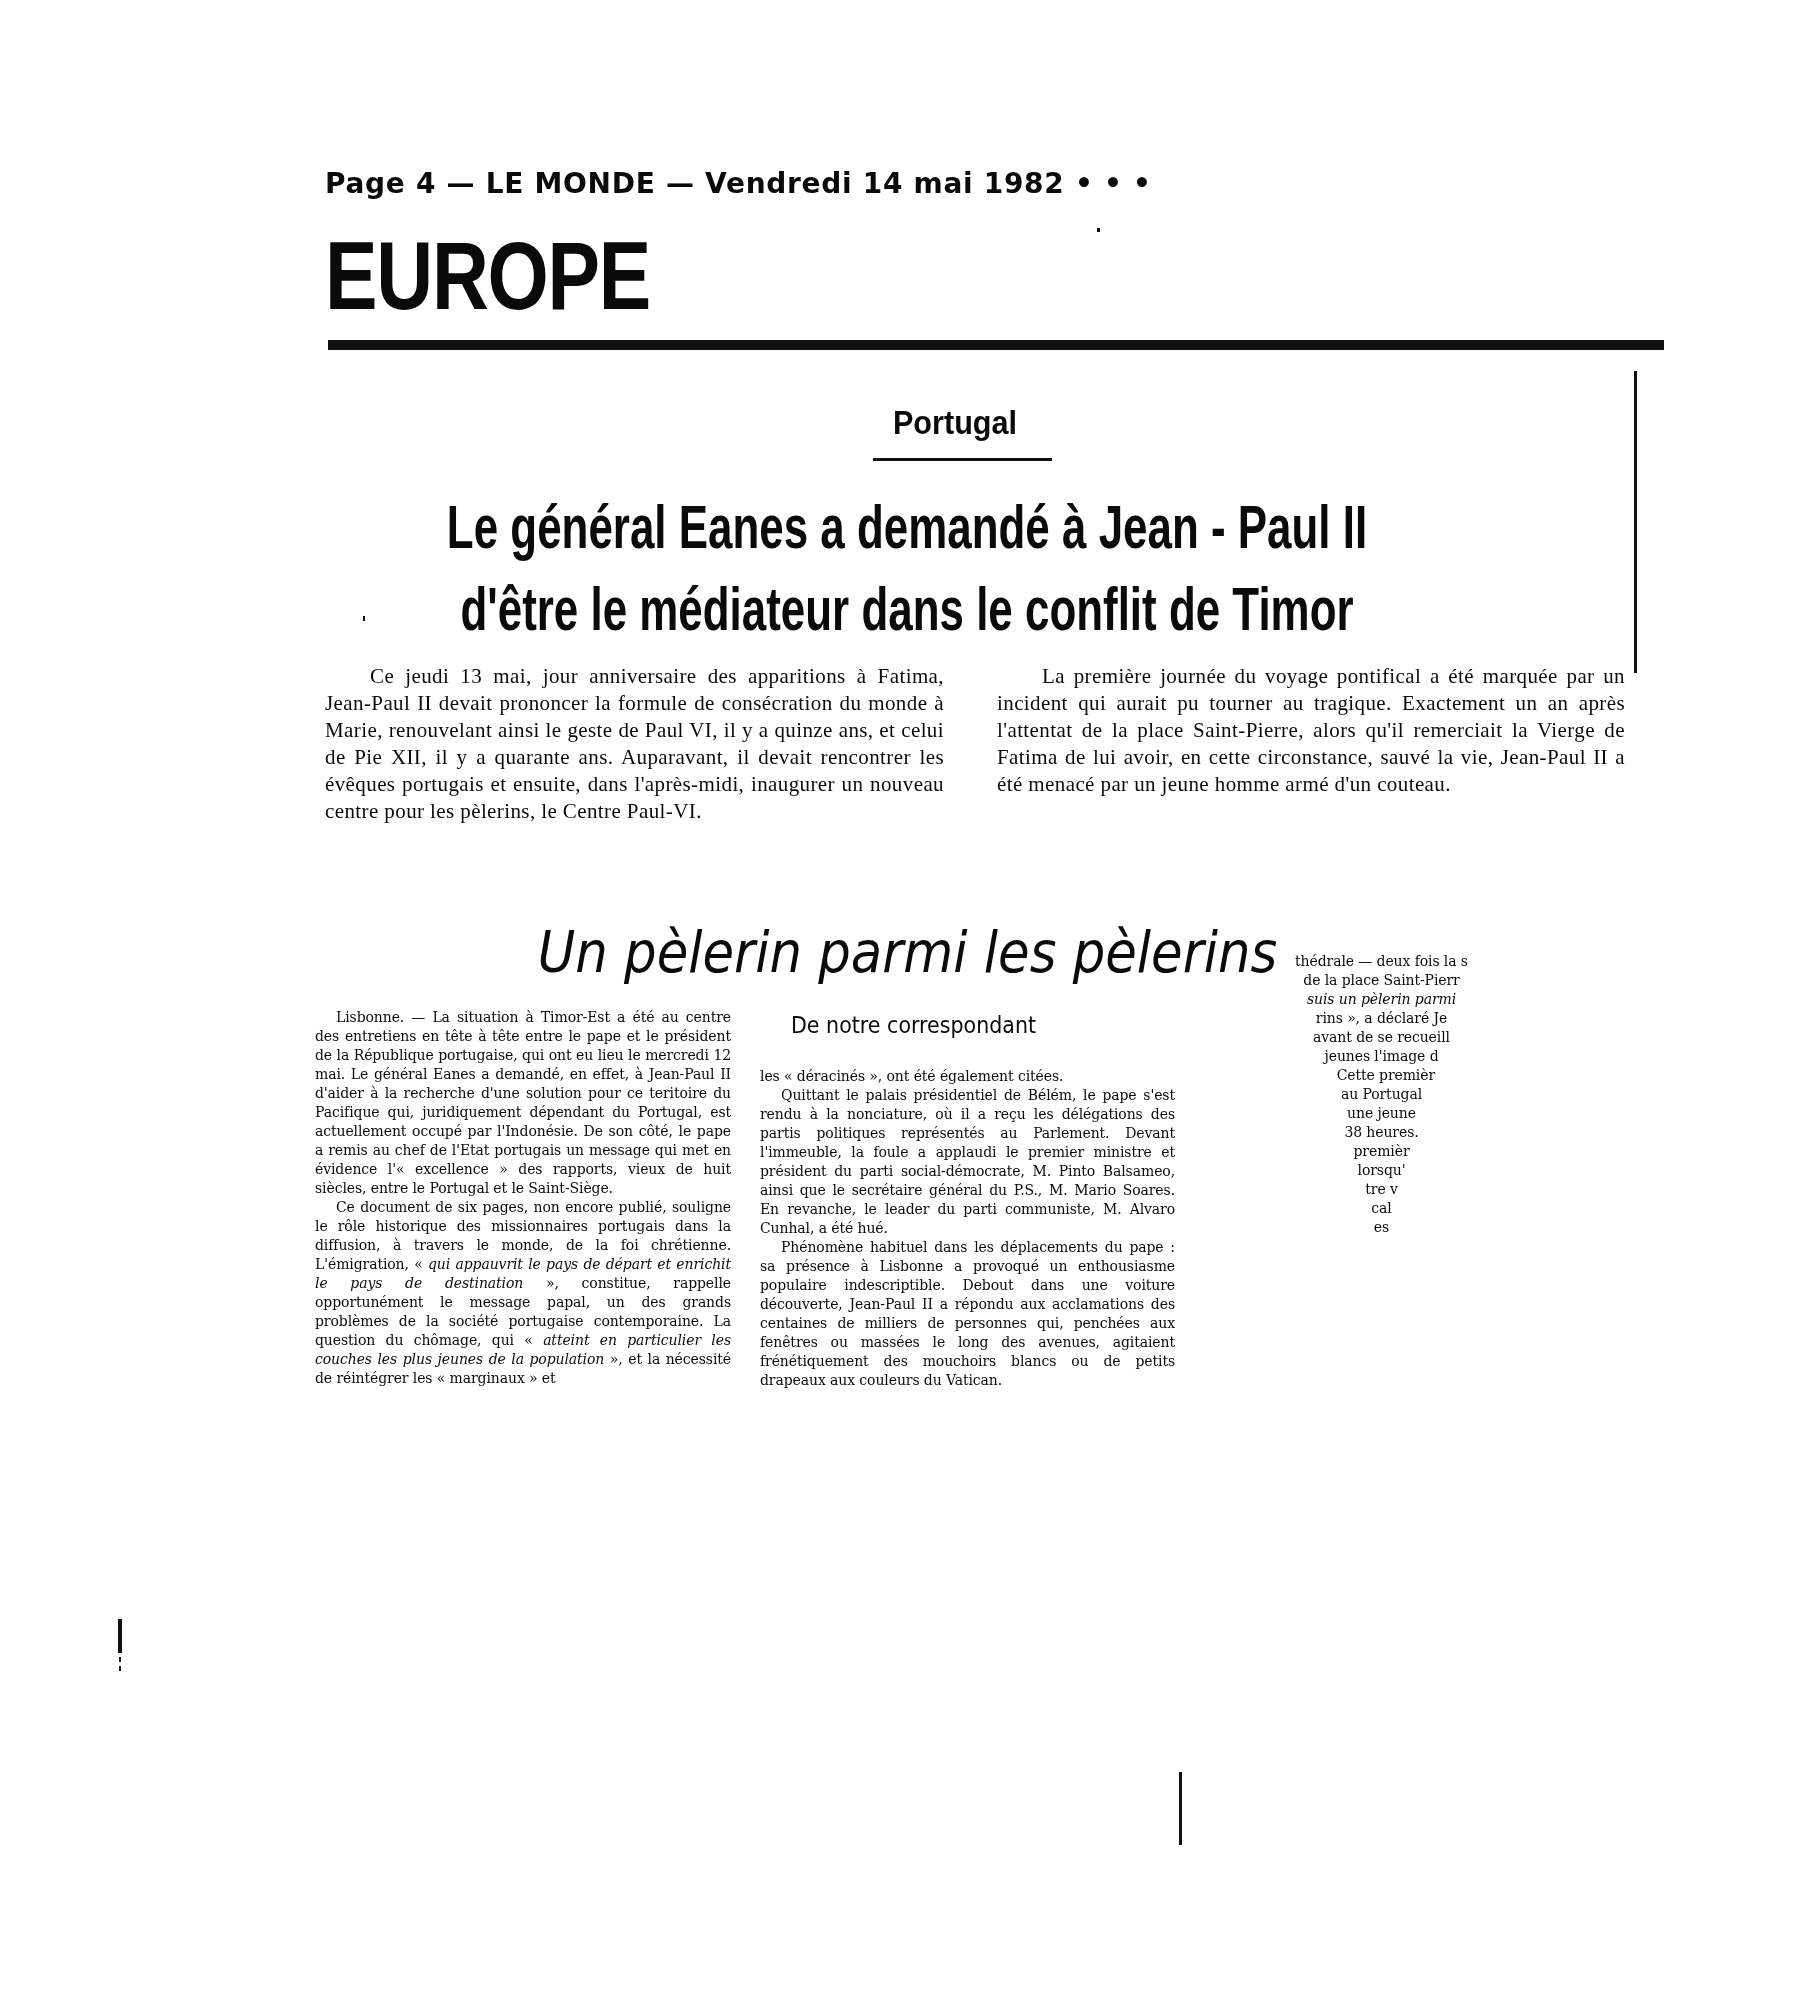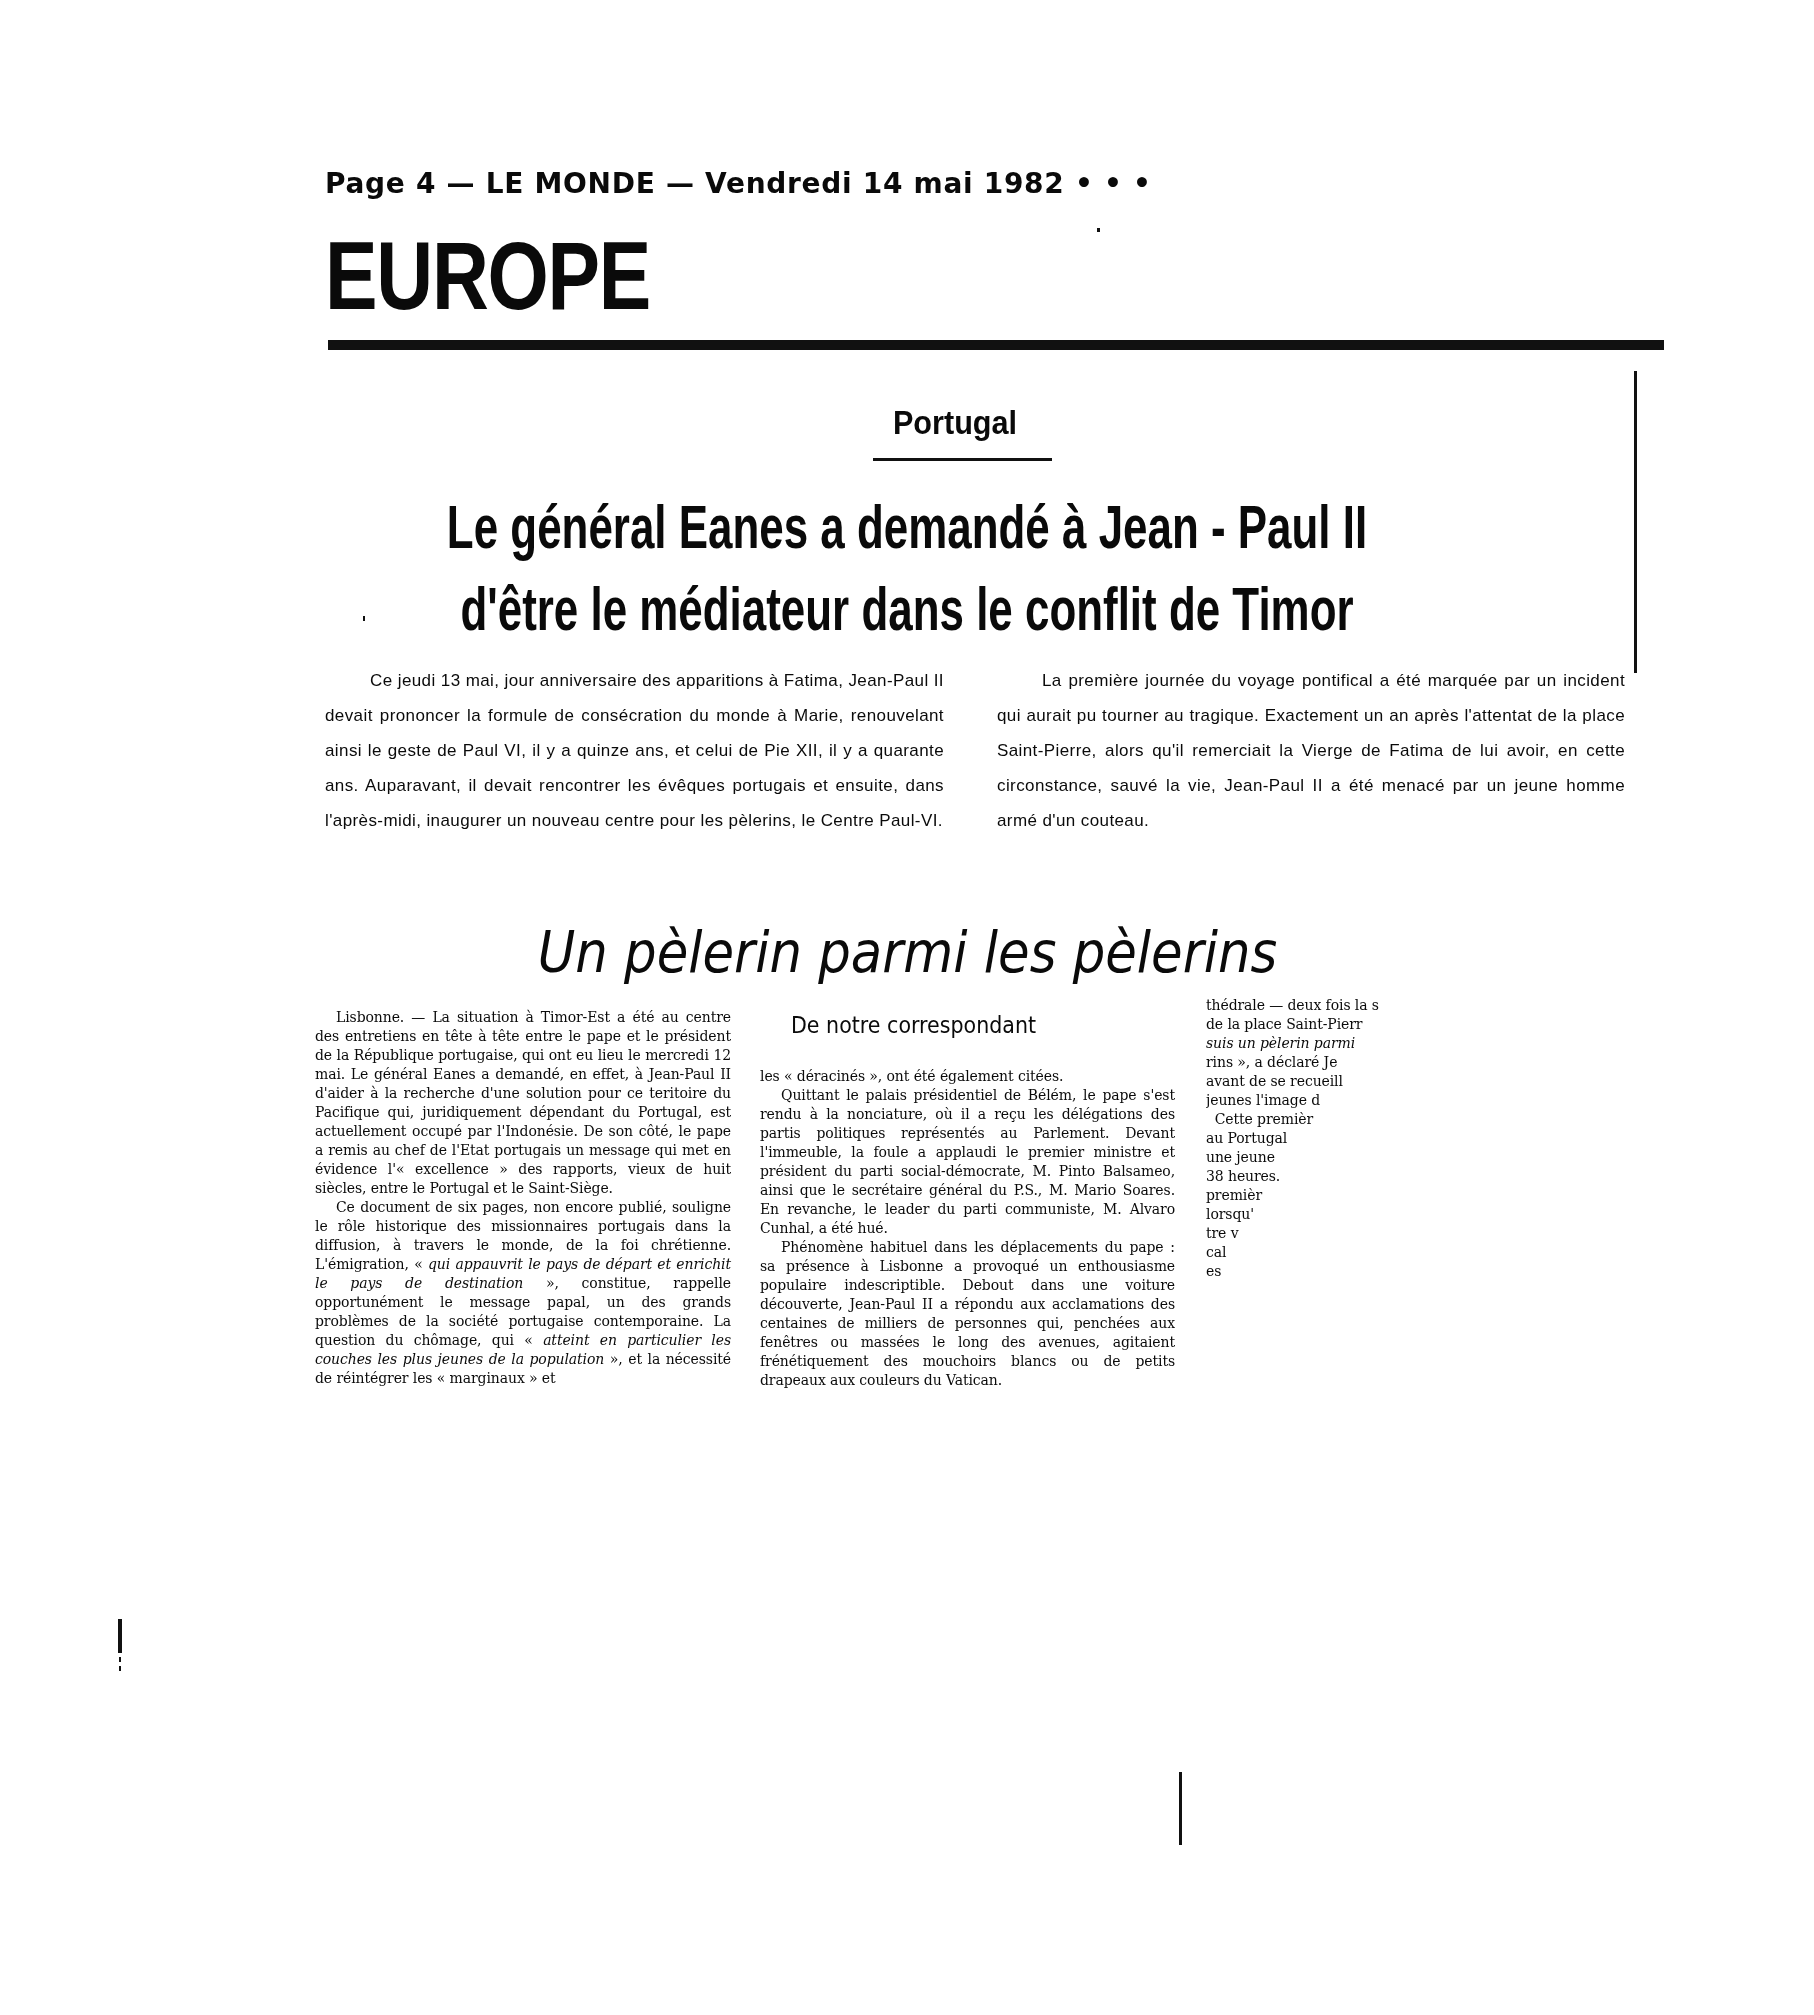--- a/index.html
+++ b/index.html
@@ -13,34 +13,34 @@
   #side-rule { left:1634px; top:371px; width:3px; height:302px; background:#111; }
   #bottom-rule { left:1179px; top:1772px; width:3px; height:73px; background:#111; }
 
   #kicker { left:843px; top:403px; width:224px; text-align:center; font-family:"Liberation Sans", sans-serif; font-weight:bold; font-size:34px; transform:scaleX(0.9); }
   #kicker-underline { left:873px; top:458px; width:179px; height:3px; background:#111; }
 
   .headline { font-family:"Liberation Sans", sans-serif; font-weight:bold; font-size:61px; line-height:1; white-space:nowrap; transform:scaleX(0.72); transform-origin:center top; text-align:center; left:149px; width:1516px; }
   #headline-1 { top:497px; }
   #headline-2 { top:579px; }
 
-  .lead { font-family:Liberation Sans, sans-serif; font-size:17px; line-height:35px; text-align:justify; letter-spacing:0.4px; }
+  .lead { font-family:Liberation Serif, serif; font-size:21px; line-height:27px; text-align:justify; letter-spacing:0.4px; }
   .lead p { margin:0; text-indent:45px; }
   #lead-left { left:325px; top:663px; width:619px; }
   #lead-right { left:997px; top:663px; width:628px; }
 
   #subhead { left:224px; width:1367px; top:924px; text-align:center; font-family:"DejaVu Sans", sans-serif; font-style:italic; font-size:57px; line-height:1; transform:scaleX(0.9); transform-origin:center top; }
 
   .col { font-family:"DejaVu Serif", serif; font-size:14px; line-height:19px; text-align:justify; letter-spacing:-0.1px; }
   .col p { margin:0; text-indent:21px; }
   .col p.noindent { text-indent:0; }
   .col em { font-style:italic; }
   #col-left { left:315px; top:1008px; width:416px; }
   #col-mid { left:760px; top:1067px; width:415px; }
-  #col-right { left:1206px; top:996px; width:351px; text-align:left; overflow:hidden; }
+  #col-right { left:1206px; top:952px; width:351px; text-align:center; overflow:hidden; }
   #col-right .line { display:block; white-space:nowrap; height:19px; }
 
   #byline { left:791px; top:1012px; font-family:"DejaVu Sans", sans-serif; font-size:22.4px; white-space:nowrap; transform:scaleX(0.92); transform-origin:left top; }
 
   .speck { position:absolute; background:#111; }
 </style>
 </head>
 <body>
 
 <div id="running-head" class="abs sans">Page 4 — LE MONDE — Vendredi 14 mai 1982 • • •</div>

